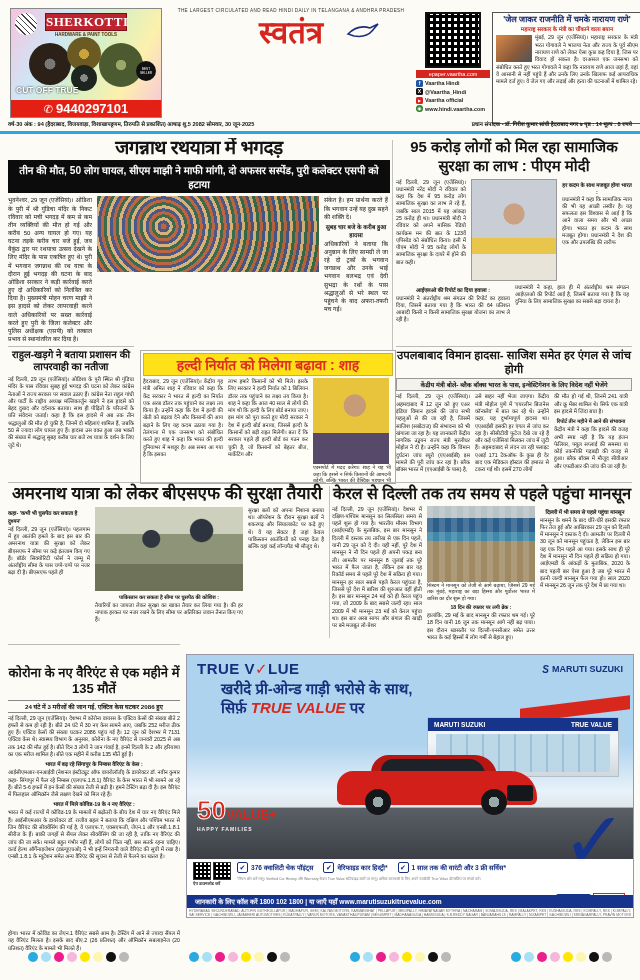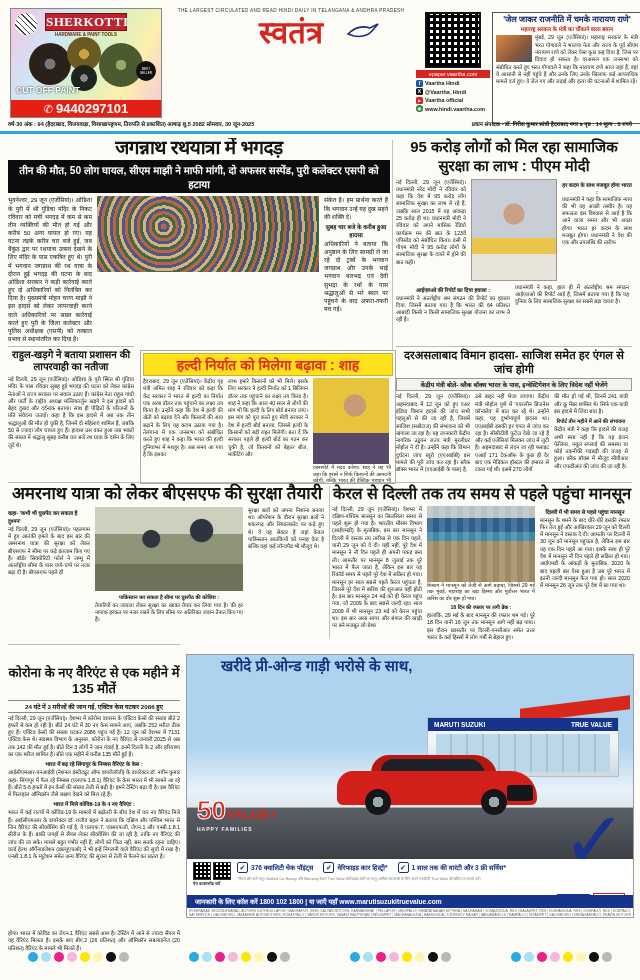--- a/index.html
+++ b/index.html
@@ -166,21 +166,21 @@
 
 <div class="sec ad-sherkotti">
   <div class="tiger"></div>
   <div class="sk-ribbon">SHERKOTTI</div>
   <div class="sk-tag">HARDWARE &amp; PAINT TOOLS</div>
   <div class="wheel w1"></div>
   <div class="wheel w2"></div>
   <div class="wheel w3"></div>
   <div class="wheel w4"></div>
   <div class="sk-best">BEST SELLER</div>
-  <div class="sk-cut">CUT OFF PAINT</div>
+  <div class="sk-cut">CUT OFF TRUE</div>
   <div class="sk-phone">9440297101</div>
 </div>
 
 <div class="sec masthead">
   <div class="tagline">THE LARGEST CIRCULATED AND READ HINDI DAILY IN TELANGANA &amp; ANDHRA PRADESH</div>
   <div class="mh1">स्वतंत्र</div>
   <svg class="dove" width="34" height="18" viewBox="0 0 34 18">
     <path d="M2 12 Q12 2 24 6 L32 2 L26 9 Q20 16 8 14 Z" fill="none" stroke="#1d2d7c" stroke-width="1.6"></path>
   </svg>
 </div>
@@ -267,21 +267,21 @@
     <div class="col t5 jt" style="width:80px">हैदराबाद, 29 जून (एजेंसियां)। केंद्रीय गृह मंत्री अमित शाह ने रविवार को कहा कि केंद्र सरकार ने भारत से हल्दी का निर्यात एक अरब डॉलर तक पहुंचाने का लक्ष्य तय किया है। उन्होंने कहा कि देश में हल्दी की खेती को बढ़ावा देने और किसानों की आय बढ़ाने के लिए यह कदम उठाया गया है। तेलंगाना में एक जनसभा को संबोधित करते हुए शाह ने कहा कि भारत की हल्दी दुनियाभर में मशहूर है। अब समय आ गया है कि इसका</div>
     <div class="col t5 jt" style="width:80px">लाभ हमारे किसानों को भी मिले। इसके लिए सरकार ने हल्दी निर्यात को 1 बिलियन डॉलर तक पहुंचाने का लक्ष्य तय किया है। शाह ने कहा कि आज 40 साल से लोगों की मांग थी कि हल्दी के लिए बोर्ड बनाया जाए। इस मांग को पूरा करते हुए मोदी सरकार ने देश में हल्दी बोर्ड बनाया, जिससे हल्दी के किसानों को बड़ी राहत मिलेगी। बता दें कि सरकार पहले ही हल्दी बोर्ड का गठन कर चुकी है, जो किसानों को बेहतर बीज, मार्केटिंग और</div>
     <div class="col" style="width:78px">
       <div class="ph-shah"></div>
       <div class="cap">एक्सपोर्ट में मदद करेगा। शाह ने यह भी कहा कि इससे न सिर्फ किसानों की आमदनी बढ़ेगी, बल्कि भारत की वैश्विक पहचान भी और मजबूत होगी।</div>
     </div>
   </div>
 </div>
 
 <div class="sec plane">
-  <div class="h-plane">दरअसलाबाद विमान हादसा- साजिश समेत हर एंगल से जांच होगी</div>
+  <div class="h-plane">उपलबाबाद विमान हादसा- साजिश समेत हर एंगल से जांच होगी</div>
   <div class="plane-sub">केंद्रीय मंत्री बोले- ब्लैक बॉक्स भारत के पास, इन्वेस्टिगेशन के लिए विदेश नहीं भेजेंगे</div>
   <div class="row">
     <div class="col t5 jt" style="width:74px">नई दिल्ली, 29 जून (एजेंसियां)। अहमदाबाद में 12 जून को हुए एअर इंडिया विमान हादसे की जांच सभी पहलुओं से की जा रही है, जिसमें साजिश (सबोटाज) की संभावना को भी खंगाला जा रहा है। यह जानकारी केंद्रीय नागरिक उड्डयन राज्य मंत्री मुरलीधर मोहोल ने दी है। उन्होंने कहा कि विमान दुर्घटना जांच ब्यूरो (एएआईबी) इस मामले की पूरी जांच कर रहा है। ब्लैक बॉक्स भारत में (एएआईबी के पास) है,</div>
     <div class="col t5 jt" style="width:74px">उसे बाहर नहीं भेजा जाएगा। केंद्रीय मंत्री मोहोल पुणे में 'एयरलीन बिजनेस कॉन्क्लेव' में बात कर रहे थे। उन्होंने कहा, यह दुर्भाग्यपूर्ण हादसा था। एएआईबी इसकी हर एंगल से जांच कर रहा है। सीसीटीवी फुटेज देखे जा रहे हैं और कई एजेंसियां मिलकर जांच में जुटी हैं। अहमदाबाद से लंदन जा रही फ्लाइट एआई 171 टेकऑफ के कुछ ही देर बाद एक मेडिकल हॉस्टल की इमारत से टकरा गई थी। इसमें 270 लोगों</div>
     <div class="col" style="width:74px">
       <div class="t5 jt">की मौत हो गई थी, जिनमें 241 यात्री और क्रू मेंबर शामिल थे। सिर्फ एक यात्री इस हादसे में जिंदा बचा है।</div>
       <div class="subhead-c" style="font-size:5.2px">रिपोर्ट तीन महीने में आने की संभावना</div>
       <div class="t5 jt">केंद्रीय मंत्री ने कहा कि हादसे की वजह अभी स्पष्ट नहीं है कि यह इंजन फेलियर, फ्यूल सप्लाई की समस्या या कोई तकनीकी गड़बड़ी की वजह से हुआ। ब्लैक बॉक्स में मौजूद सीवीआर और एफडीआर की जांच की जा रही है।</div>
     </div>
   </div>
@@ -324,21 +324,33 @@
   <div class="h-cor">कोरोना के नए वैरिएंट से एक महीने में 135 मौतें</div>
   <div class="cor-sub">24 घंटे में 3 मरीजों की जान गई, एक्टिव केस घटकर 2086 हुए</div>
   <div class="t5 jt">नई दिल्ली, 29 जून (एजेंसियां)। देशभर में कोरोना वायरस के एक्टिव केसों की संख्या बीते 2 हफ्तों से कम हो रही है। बीते 24 घंटे में 30 नए केस सामने आए, जबकि 252 मरीज ठीक हुए हैं। एक्टिव केसों की संख्या घटकर 2086 पहुंच गई है। 12 जून को देशभर में 7131 एक्टिव केस थे। स्वास्थ्य विभाग के अनुसार, कोरोना के नए वैरिएंट से जनवरी 2025 से अब तक 142 की मौत हुई है। बीते दिन 3 लोगों ने जान गंवाई है, इनमें दिल्ली के 2 और हरियाणा का एक मरीज शामिल है। बीते एक महीने में करीब 135 मौतें हुई हैं।</div>
   <div class="subhead-c" style="font-size:5.4px">भारत में बढ़ रहे सिंगापुर के निम्बस वैरिएंट के केस :</div>
   <div class="t5 jt">आईसीएमआर-एनआईवी (नेशनल इंस्टीट्यूट ऑफ वायरोलॉजी) के डायरेक्टर डॉ. नवीन कुमार कहा- सिंगापुर में फैल रहे निम्बस (एलएफ.1.8.1) वैरिएंट के केस भारत में भी सामने आ रहे हैं। बीते 5-6 हफ्तों में इन केसों की संख्या तेजी से बढ़ी है। हमने टेस्टिंग बढ़ा दी है। इस वैरिएंट में फिलहाल ऑमिक्रॉन जैसे लक्षण देखने को मिल रहे हैं।</div>
   <div class="subhead-c" style="font-size:5.4px">भारत में मिले कोविड-19 के 4 नए वैरिएंट :</div>
   <div class="t5 jt">भारत में कई राज्यों में कोविड-19 के मामलों में बढ़ोतरी के बीच देश में चार नए वैरिएंट मिले हैं। आईसीएमआर के डायरेक्टर डॉ. राजीव बहल ने बताया कि दक्षिण और पश्चिम भारत से जिन वैरिएंट की सीक्वेंसिंग की गई है, वे एलएफ.7, एक्सएफजी, जेएन.1 और एनबी.1.8.1 सीरीज के हैं। बाकी जगहों से सैंपल लेकर सीक्वेंसिंग की जा रही है, ताकि नए वैरिएंट की जांच की जा सके। मामले बहुत गंभीर नहीं हैं, लोगों को चिंता नहीं, बस सतर्क रहना चाहिए। वर्ल्ड हेल्थ ऑर्गेनाइजेशन (डब्ल्यूएचओ) ने भी इन्हें निगरानी वाले वैरिएंट की सूची में रखा है। एनबी.1.8.1 के म्यूटेशन समेत अन्य वैरिएंट की सूचना से तेजी से फैलने का खतरा है।</div>
 </div>
 
 <div class="sec maruti">
+  <div style="display:flex;justify-content:space-between;padding:5px 10px 0">
+    <div class="mv-logo"><span>TRUE V</span><span class="chk">✓</span><span>LUE</span></div>
+    <div class="ms-brand">
+        <span class="ic-suzuki"></span>
+        <span>MARUTI SUZUKI</span>
+      </div>
+  </div>
   <div class="mv-head">खरीदे प्री-ओन्ड गाड़ी भरोसे के साथ,</div>
+  <div class="mv-head" style="margin-top:0">
+    <span>सिर्फ़</span>
+    <span class="mv-red">TRUE VALUE</span>
+    <span>पर</span>
+  </div>
   <div class="showroom">
     <div class="sr-roof"></div>
     <div class="sr-band">
         <span>MARUTI SUZUKI</span>
         <span>TRUE VALUE</span>
       </div>
     <div class="sr-glass"></div>
   </div>
   <div class="car">
     <div class="car-top"></div>

